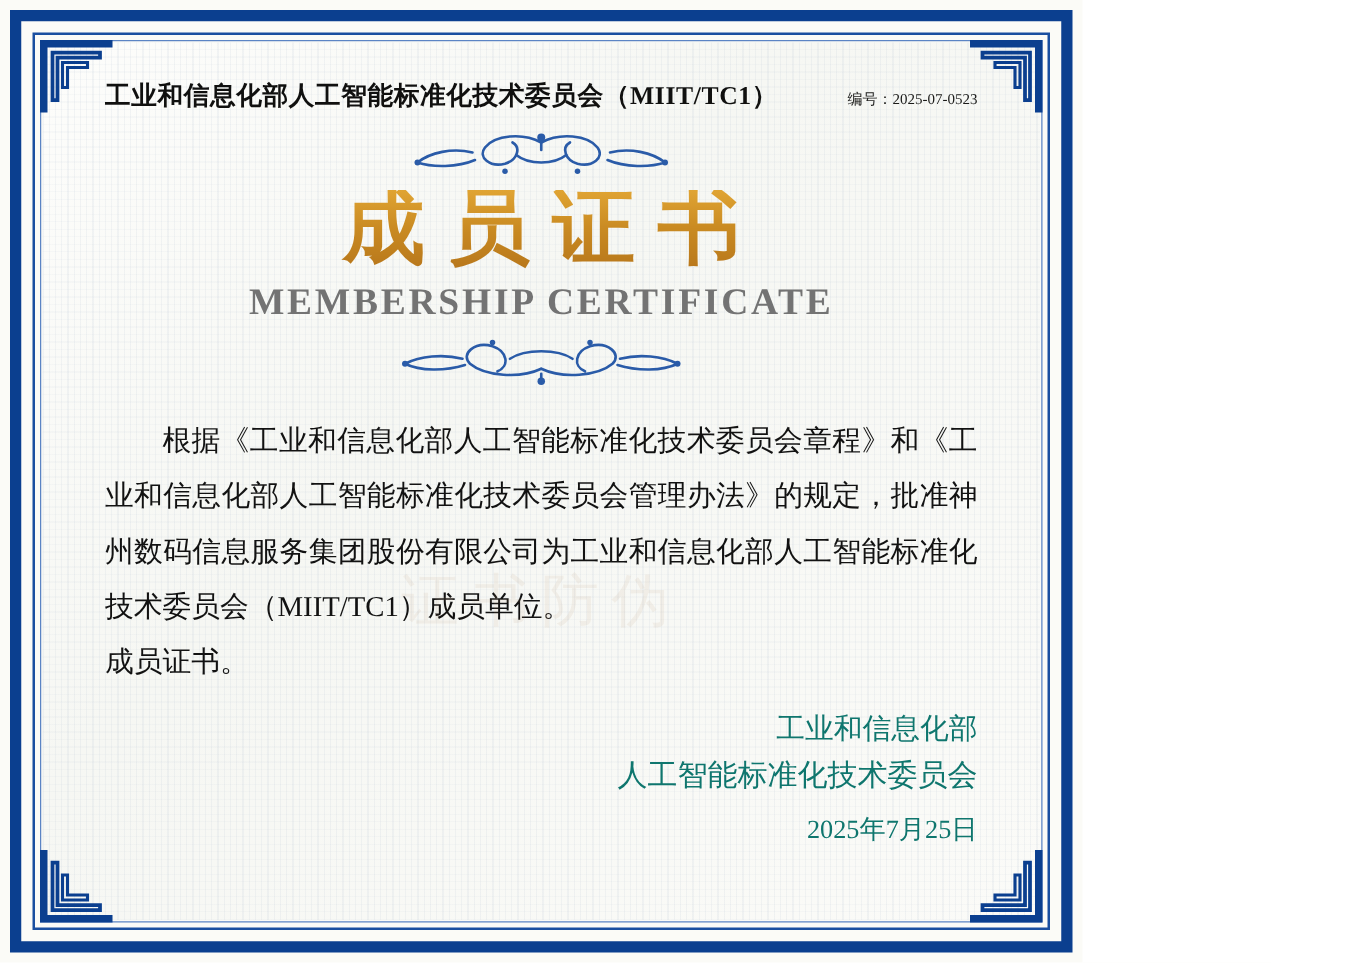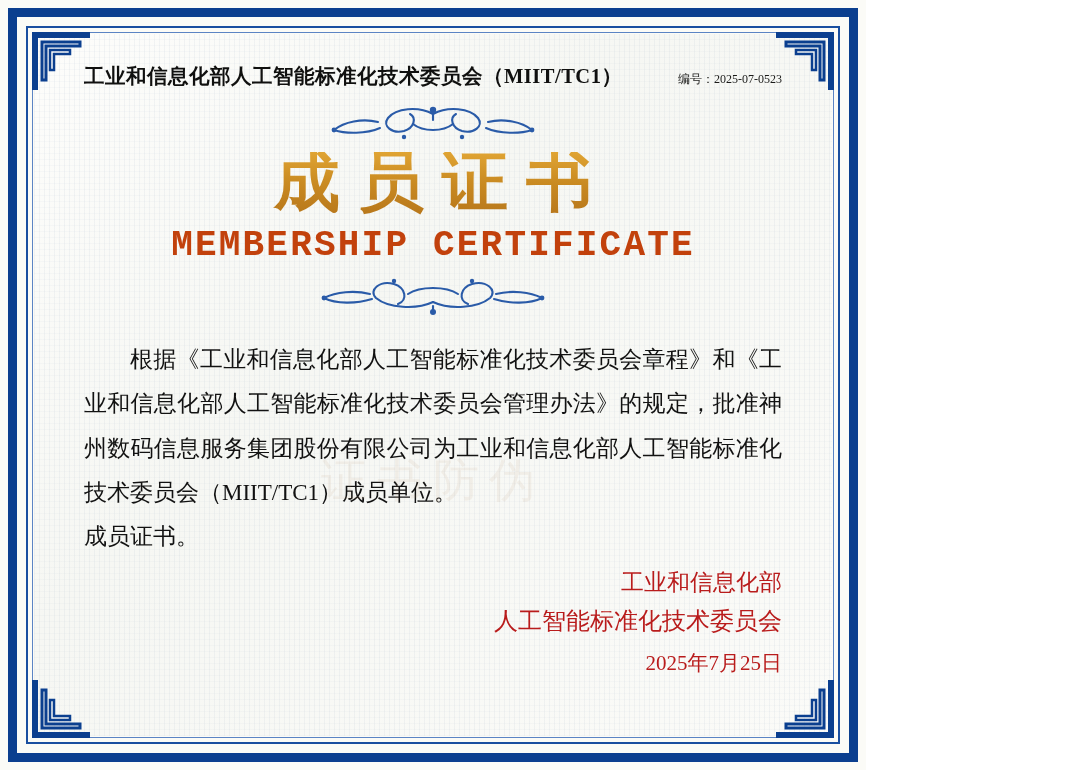--- a/index.html
+++ b/index.html
@@ -119,25 +119,25 @@
     text-indent: 18px;
     line-height: 1.05;
     background: linear-gradient(180deg, #e0a433 0%, #c98a22 45%, #b5741a 100%);
     -webkit-background-clip: text;
     background-clip: text;
     color: #c4912c;
     -webkit-text-fill-color: transparent;
     margin: 2px 0 2px 0;
   }
   .title-en {
-    font-family: Liberation Mono, monospace;
-    font-size: 36px;
+    font-family: Liberation Serif, serif;
+    font-size: 30px;
     font-weight: bold;
     letter-spacing: 2.2px;
-    color: #c2410c;
+    color: #737373;
     margin-top: 4px;
   }
 
   
   .body-text {
     margin: 22px 28px 0 28px;
     font-family: "Liberation Serif", serif;
     font-size: 23px;
     line-height: 1.92;
     color: #121212;
@@ -150,21 +150,21 @@
     margin-top: 12px;
   }
 
   
   .sign-block {
     position: absolute;
     right: 28px;
     bottom: 34px;
     text-align: right;
     font-family: "Liberation Serif", serif;
-    color: #b91c1c;
+    color: #0f766e;
   }
   .sign-line1 {
     font-size: 23px;
     line-height: 1.6;
   }
   .sign-line2 {
     font-size: 24px;
     line-height: 1.6;
   }
   .sign-date {

